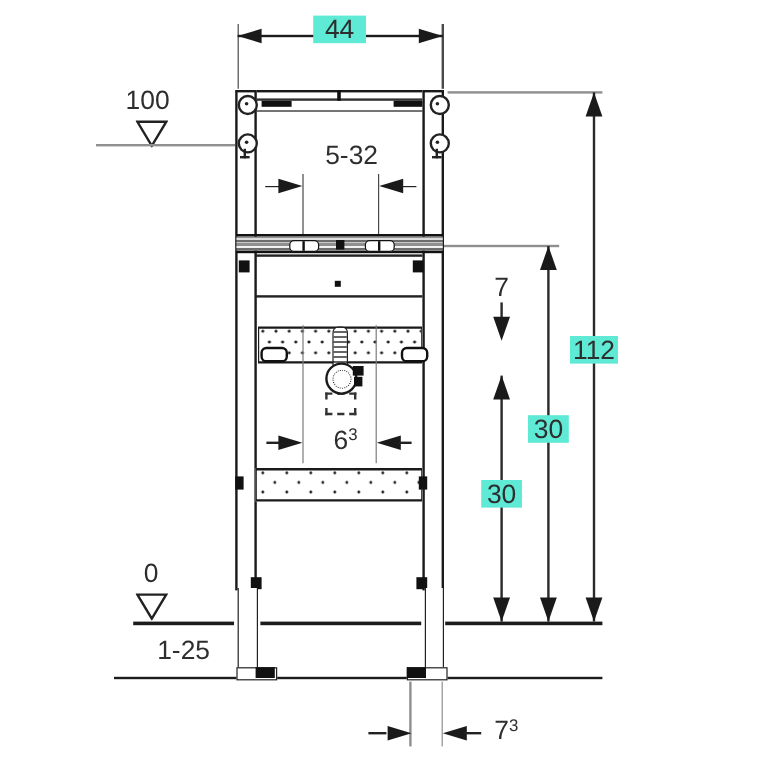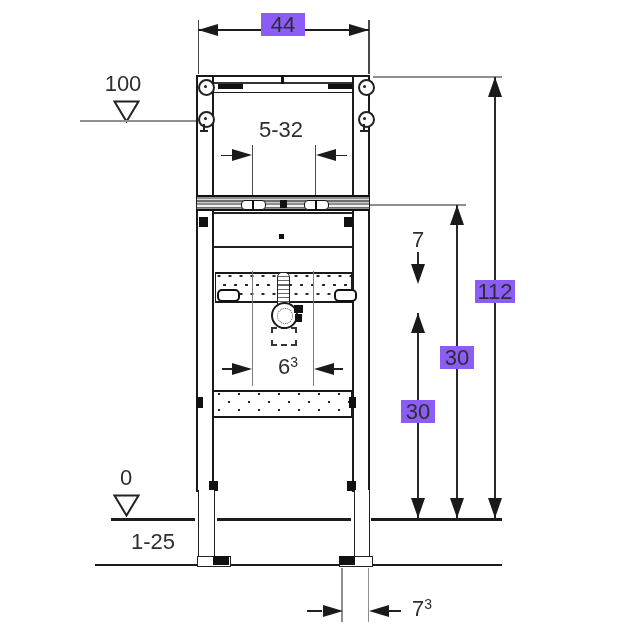--- a/index.html
+++ b/index.html
@@ -2,21 +2,21 @@
 <html><head>
 <meta charset="utf-8">
 <style>
   html,body{margin:0;padding:0;background:#fff;}
   #canvas{position:relative;width:640px;height:640px;background:#fff;overflow:hidden;
           font-family:"Liberation Sans",sans-serif;color:#2e2e2e;}
   .abs{position:absolute;box-sizing:border-box;}
   .lbl{position:absolute;box-sizing:border-box;font-size:22px;line-height:1.05;
        text-align:center;color:#2e2e2e;white-space:nowrap;}
   .lbl .ss{font-size:14px;position:relative;top:-7px;}
-  .wbg{background:#8b5cf6;padding:0 2px;}
+  .wbg{background:#5eead4;padding:0 2px;}
   .tri{position:absolute;width:0;height:0;}
   .tR{border-top:6.5px solid transparent;border-bottom:6.5px solid transparent;border-left:20px solid #1a1a1a;}
   .tL{border-top:6.5px solid transparent;border-bottom:6.5px solid transparent;border-right:20px solid #1a1a1a;}
   .tU{border-left:7px solid transparent;border-right:7px solid transparent;border-bottom:20px solid #1a1a1a;}
   .tD{border-left:7px solid transparent;border-right:7px solid transparent;border-top:20px solid #1a1a1a;}
   .dk{background:#1c1c1c;}
   .gy{background:#8f8f8f;}
   .screw{position:absolute;width:13px;height:13px;border:2px solid #222;border-radius:50%;background:#fff;}
   .screw i{position:absolute;left:3.5px;top:3.5px;width:3px;height:3px;background:#222;border-radius:50%;}
 
@@ -42,21 +42,21 @@
   #uprL{left:196px;top:75px;width:18px;height:417px;border:2px solid #1a1a1a;background:#fff;}
   #uprR{left:352px;top:75px;width:18px;height:417px;border:2px solid #1a1a1a;background:#fff;}
   #scr1{left:198px;top:79px;} #scr2{left:198px;top:111px;}
   #scr3{left:357.5px;top:79px;} #scr4{left:357.5px;top:111px;}
   #tl2{left:203px;top:124px;width:2px;height:8px;background:#222;}
   #tf2{left:200px;top:130px;width:8px;height:2px;background:#222;}
   #tl4{left:363px;top:124px;width:2px;height:8px;background:#222;}
   #tf4{left:360px;top:130px;width:8px;height:2px;background:#222;}
 
   
-  #t532{left:248px;top:118px;width:66px;}
+  #t532{left:260px;top:118px;width:66px;}
   #e532l{left:251.5px;top:145px;width:1.5px;height:50px;background:#4a4a4a;}
   #e532r{left:314.5px;top:145px;width:1.5px;height:50px;background:#4a4a4a;}
   #s532l{left:221px;top:154.5px;width:13px;height:1.6px;background:#222;}
   #a532l{left:232px;top:149px;}
   #a532r{left:316px;top:149px;}
   #s532r{left:334px;top:154.5px;width:13px;height:1.6px;background:#222;}
 
   
   #rail{left:197px;top:195px;width:172px;height:16px;border-top:2px solid #111;border-bottom:2px solid #111;
         background:linear-gradient(to bottom,#8f8f8f 0 1.5px,#dedede 1.5px 3px,#6d6d6d 3px 4.5px,#c9c9c9 4.5px 5.5px,#8f8f8f 5.5px 8px,#f1f1f1 8px 9.5px,#6d6d6d 9.5px 11px,#8f8f8f 11px 12px);}

